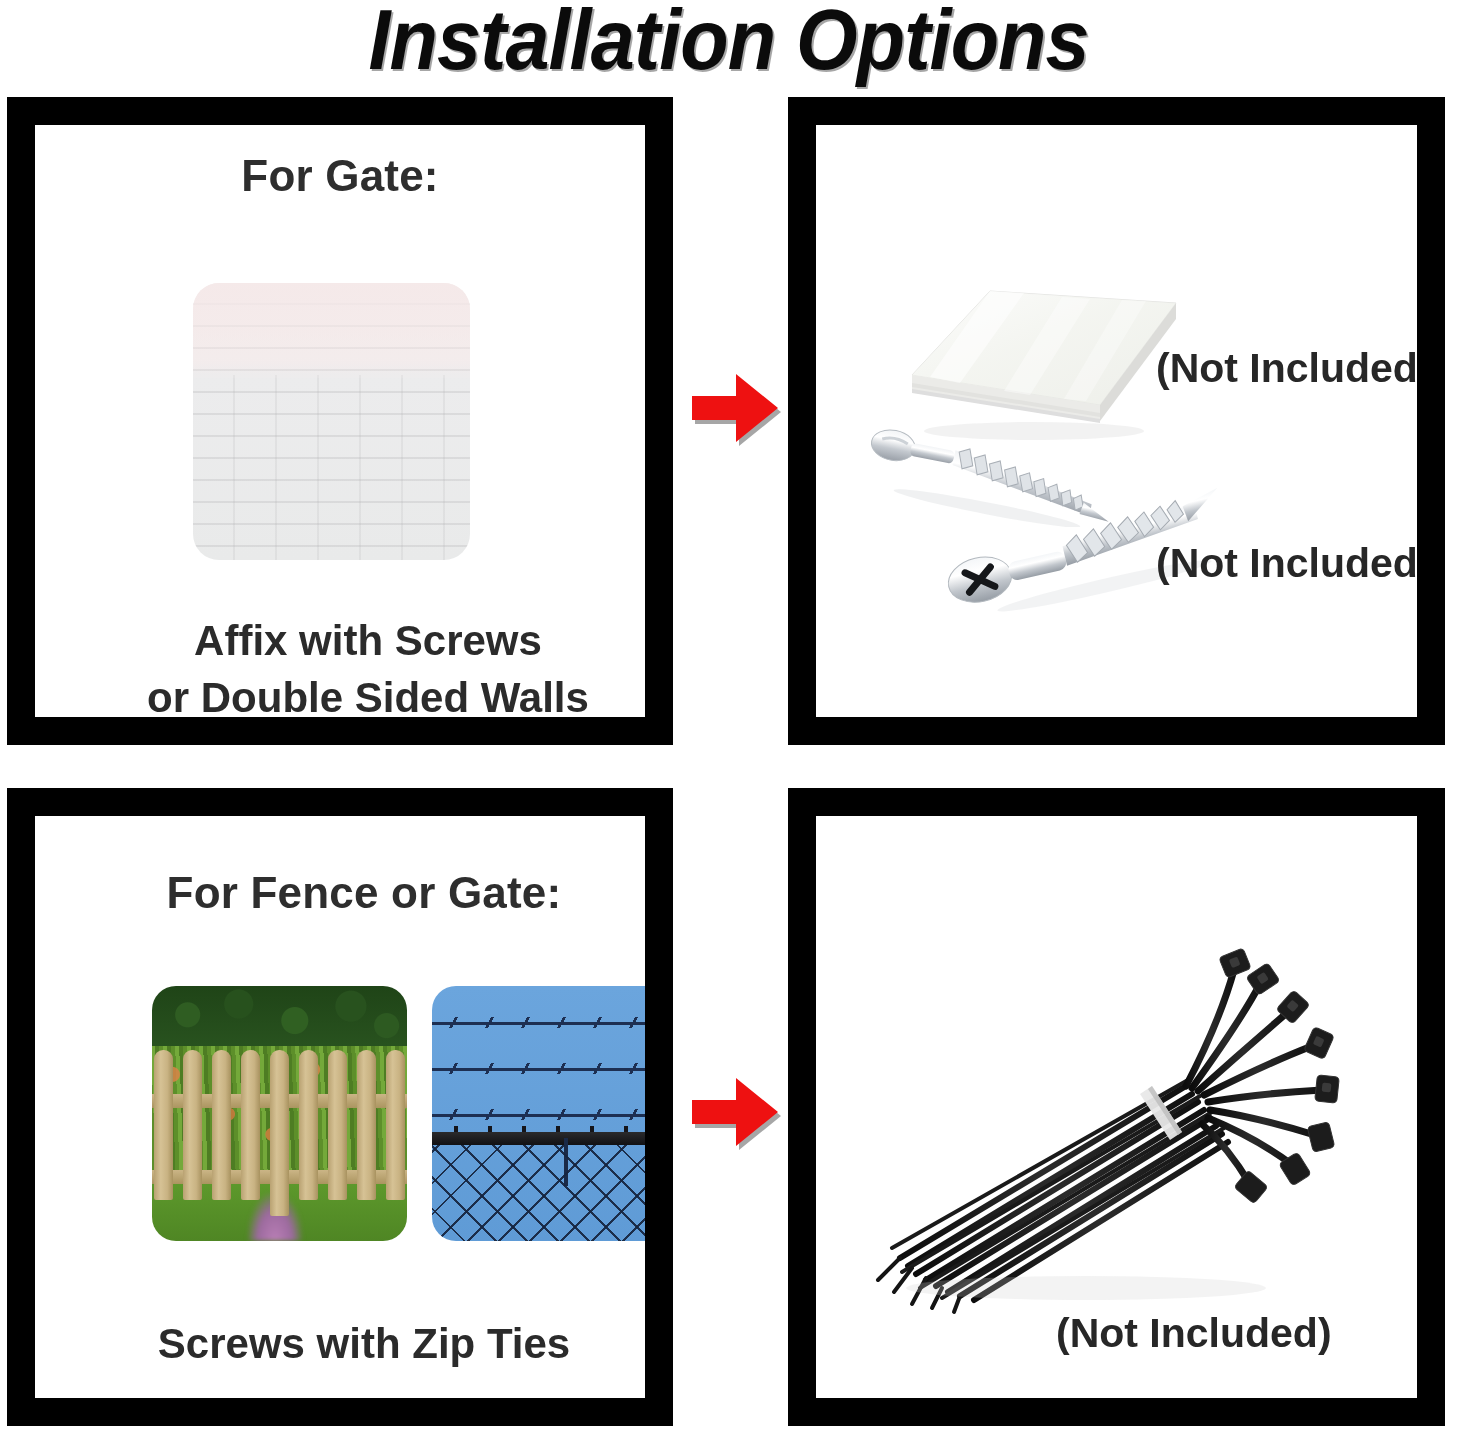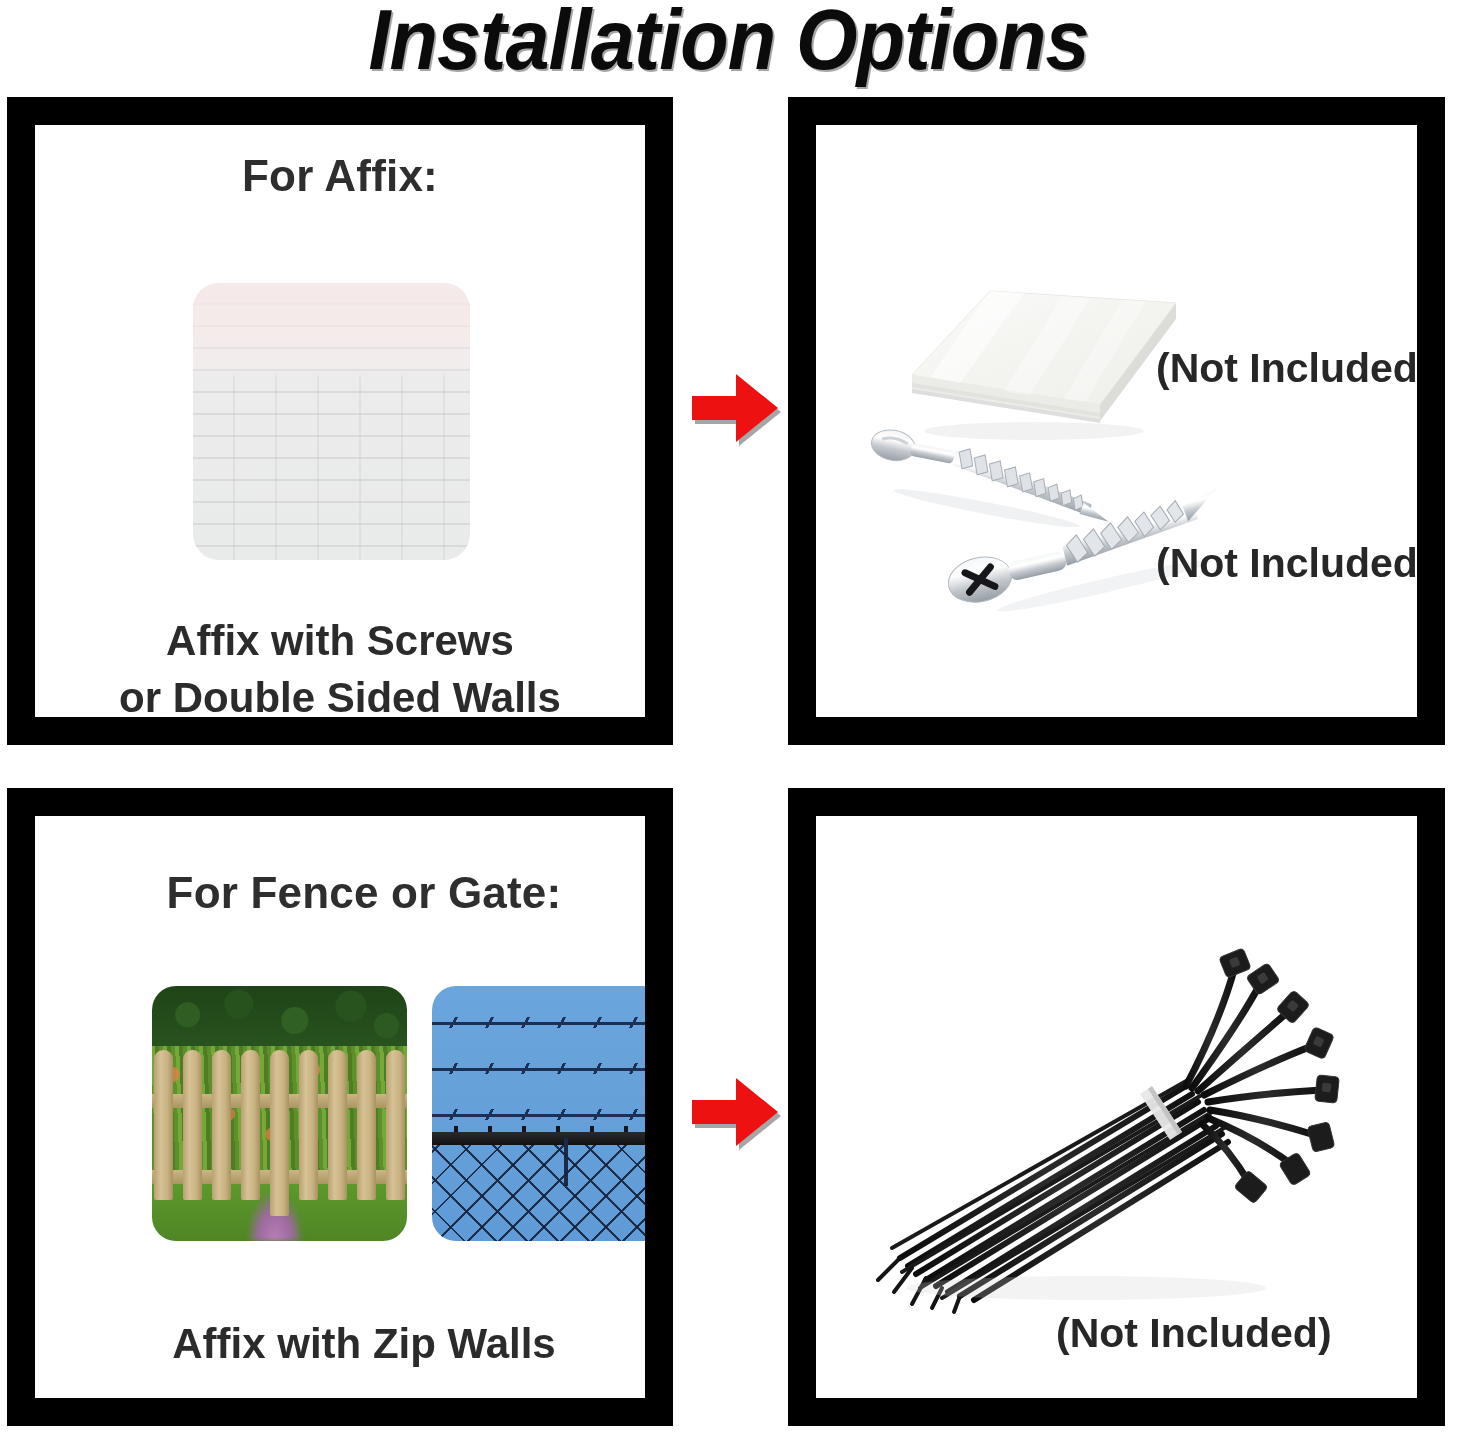--- a/index.html
+++ b/index.html
@@ -73,21 +73,21 @@
     position: absolute;
     left: 0;
     width: 100%;
     text-align: center;
     font-weight: 700;
     font-size: 42px;
     color: #2b2b2b;
     line-height: 1.35;
     white-space: nowrap;
   }
-  #caption-walls { top: 488px; }
+  #caption-walls { top: 488px; margin-left: 28px; }
   #caption-fence { top: 500px; }
 
   .not-included {
     position: absolute;
     font-weight: 700;
     font-size: 41px;
     color: #272727;
     white-space: nowrap;
   }
   #ni-tape   { left: 340px; top: 220px; }
@@ -269,21 +269,21 @@
     height: 380px;
   }
 </style>
 </head>
 <body>
 
 <div id="page-title">Installation Options</div>
 
 <div class="panel" id="panel-walls">
   <div class="panel-inner">
-    <div class="panel-heading" id="heading-walls">For Affix:</div>
+    <div class="panel-heading" id="heading-walls">For Gate:</div>
 
     <div id="wall-swatch">
       <div class="brick-rows"></div>
       <div class="brick-seams"></div>
       <div class="brick-top-tint"></div>
     </div>
 
     <div class="panel-caption" id="caption-walls">
       <div>Affix with Screws</div>
       <div>or Double Sided Walls</div>
@@ -421,21 +421,21 @@
       <div class="cf-wire" style="top:82px"></div>
       <div class="cf-barbs" style="top:77px"></div>
       <div class="cf-wire" style="top:128px"></div>
       <div class="cf-barbs" style="top:123px"></div>
       <div class="cf-rail-knots"></div>
       <div class="cf-rail"></div>
       <div class="cf-post"></div>
       <div class="cf-mesh"></div>
     </div>
 
-    <div class="panel-caption" id="caption-fence">Affix with Zip Walls</div>
+    <div class="panel-caption" id="caption-fence">Screws with Zip Ties</div>
   </div>
 </div>
 
 <div class="panel" id="panel-zipties">
   <div class="panel-inner">
     <div id="ziptie-bundle">
       <svg width="500" height="380" viewBox="0 0 500 380">
         <defs>
           <linearGradient id="tieBody" x1="0" y1="0" x2="1" y2="0">
             <stop offset="0%" stop-color="#0c0c0c"></stop>

